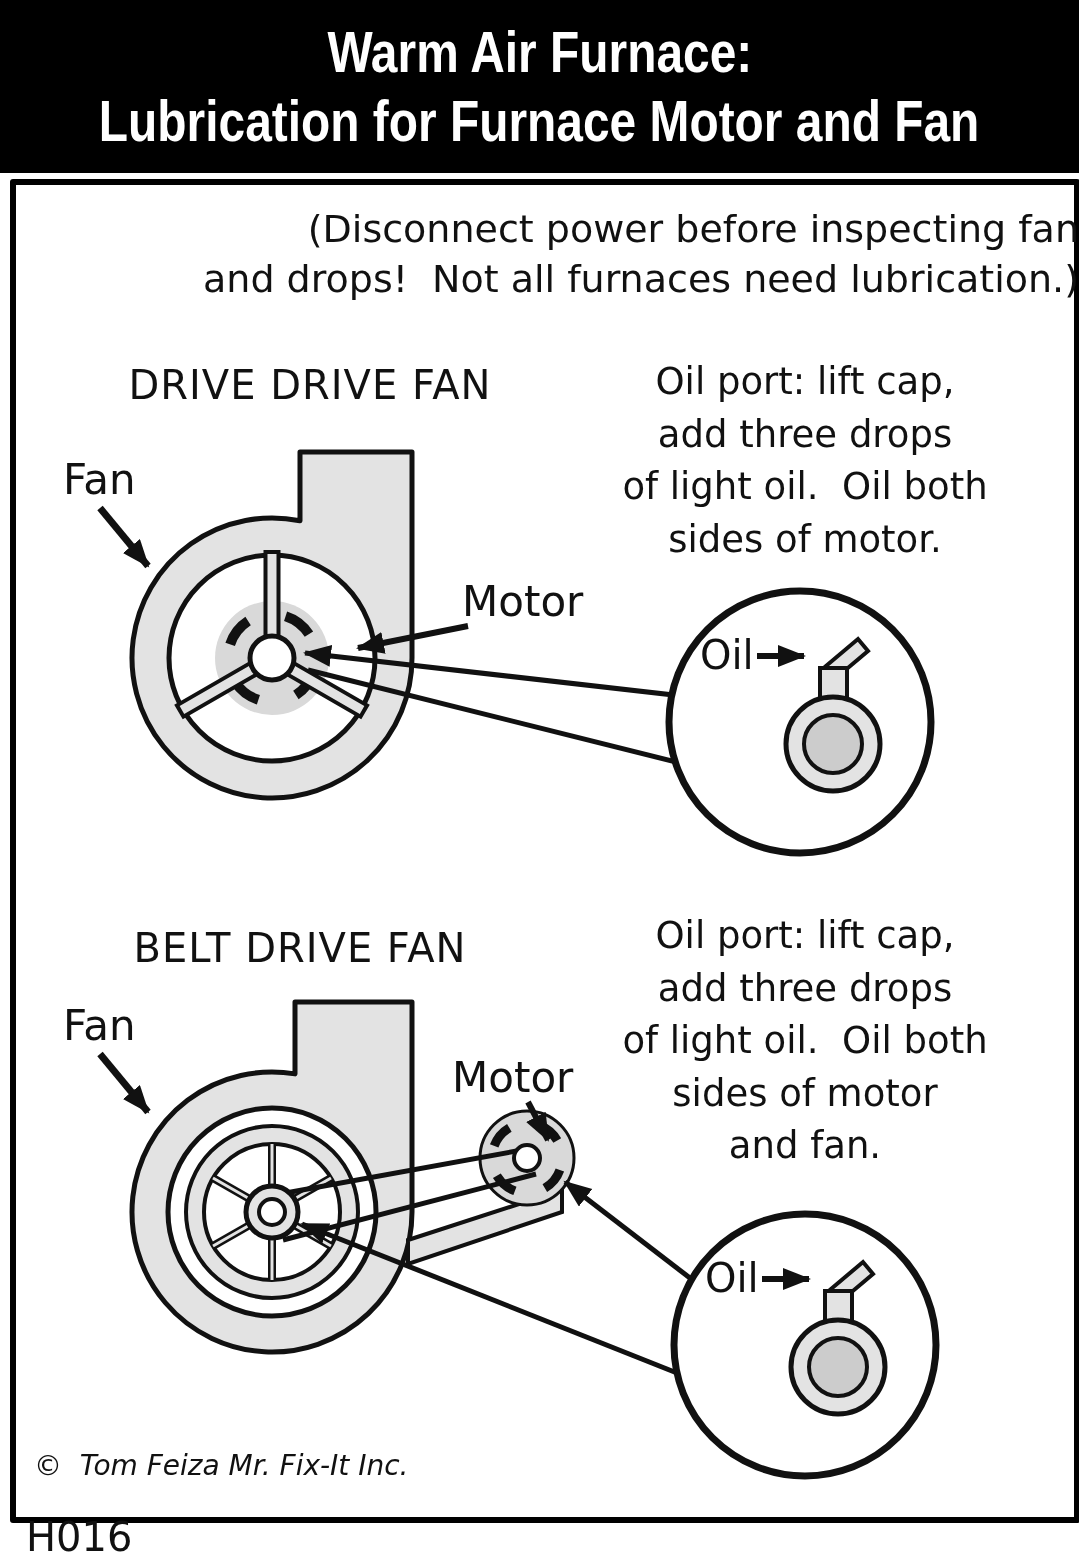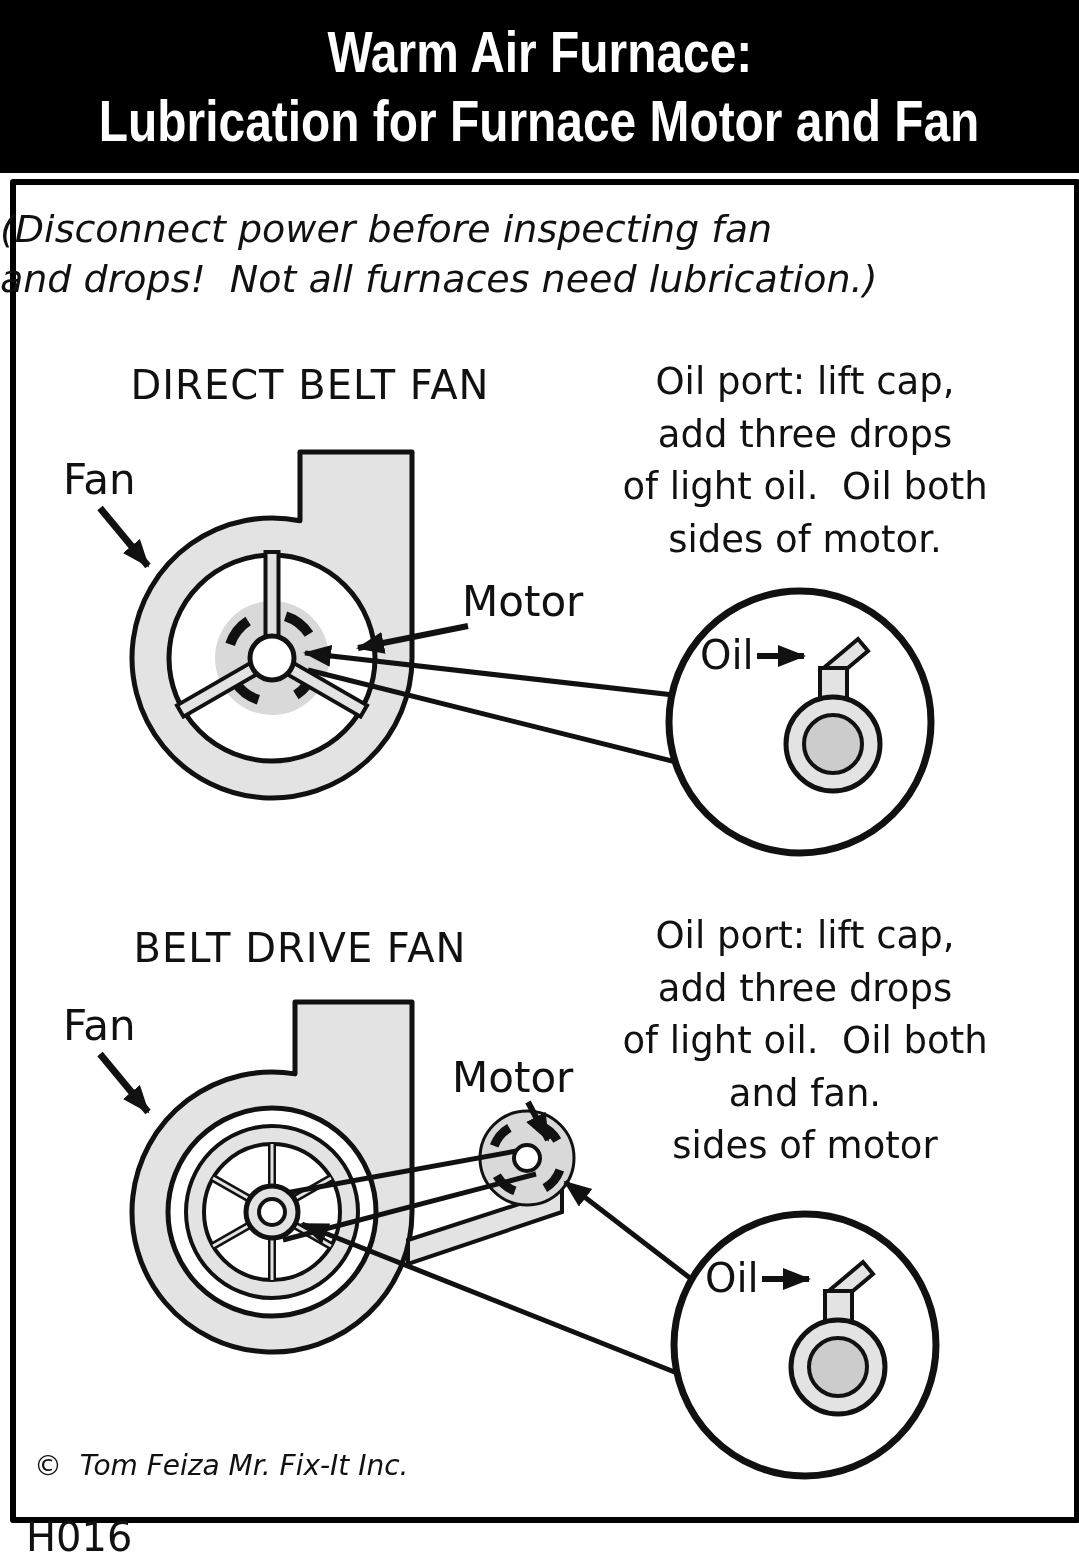--- a/index.html
+++ b/index.html
@@ -3,21 +3,21 @@
 <meta charset="utf-8">
 <style>
   html,body{margin:0;padding:0;background:#fff;}
   .page{position:relative;width:1079px;height:1557px;background:#fff;overflow:hidden;
         font-family:"DejaVu Sans",sans-serif;color:#111;}
   .banner{position:absolute;left:0;top:0;width:1079px;height:173px;background:#000;color:#fff;
           display:flex;flex-direction:column;justify-content:center;align-items:center;gap:10px;text-align:right;}
   .banner-line{font-family:"Liberation Sans",sans-serif;font-weight:700;font-size:57px;line-height:1.02;
                transform:scaleX(0.84);transform-origin:50% 50%;white-space:nowrap;color:#fff;}
   .frame{position:absolute;left:10px;top:179px;width:1058px;height:1332px;border:6px solid #000;border-radius:3px;}
-  .note{position:absolute;left:0;top:204px;width:1079px;text-align:left;font-size:38px;line-height:1.32;font-style:italic;}
+  .note{position:absolute;left:0;top:204px;width:1079px;text-align:right;font-size:38px;line-height:1.32;}
   .note div{white-space:pre-wrap;}
   .heading{position:absolute;text-align:center;font-size:40px;letter-spacing:1px;white-space:nowrap;}
   #h-direct{left:85px;top:362px;width:450px;}
   #h-belt{left:85px;top:917px;width:430px;margin-top:8px;}
   .instructions{position:absolute;left:565px;width:480px;text-align:center;font-size:37px;line-height:1.42;}
   .instructions div{white-space:pre-wrap;}
   #instr-direct{top:356px;}
   #instr-belt{top:910px;}
   .diagram{position:absolute;left:0;}
   #svg-direct{top:420px;}
@@ -36,21 +36,21 @@
     <div class="banner-line">Lubrication for Furnace Motor and Fan</div>
   </header>
 
   <div class="frame"></div>
 
   <div class="note">
     <div>(Disconnect power before inspecting fan</div>
     <div>and drops!  Not all furnaces need lubrication.)</div>
   </div>
 
-  <div class="heading" id="h-direct">DIRECT BELT FAN</div>
+  <div class="heading" id="h-direct">DRIVE DRIVE FAN</div>
 
   <div class="instructions" id="instr-direct">
     <div>Oil port: lift cap,</div>
     <div>add three drops</div>
     <div>of light oil.  Oil both</div>
     <div>sides of motor.</div>
   </div>
 
   <svg id="svg-direct" class="diagram" width="1079" height="460" viewBox="0 420 1079 460">
     <defs>
@@ -87,22 +87,22 @@
     <circle cx="833" cy="744" r="47" fill="#e3e3e3" stroke="#111" stroke-width="5"></circle>
     <circle cx="833" cy="744" r="29" fill="#cccccc" stroke="#111" stroke-width="4"></circle>
   </svg>
 
   <div class="heading" id="h-belt">BELT DRIVE FAN</div>
 
   <div class="instructions" id="instr-belt">
     <div>Oil port: lift cap,</div>
     <div>add three drops</div>
     <div>of light oil.  Oil both</div>
+    <div>sides of motor</div>
     <div>and fan.</div>
-    <div>sides of motor</div>
   </div>
 
   <svg id="svg-belt" class="diagram" width="1079" height="535" viewBox="0 960 1079 535">
     <defs>
       <marker id="arrow2" markerUnits="userSpaceOnUse" markerWidth="30" markerHeight="24" refX="26" refY="11" orient="auto">
         <path d="M0,0 L28,11 L0,22 Z" fill="#111"></path>
       </marker>
     </defs>
 
     <path d="M 295 1002 L 412 1002 L 412 1212 A 140 140 0 1 1 295 1073.9 Z" fill="#e3e3e3" stroke="#111" stroke-width="5" stroke-linejoin="round"></path>

